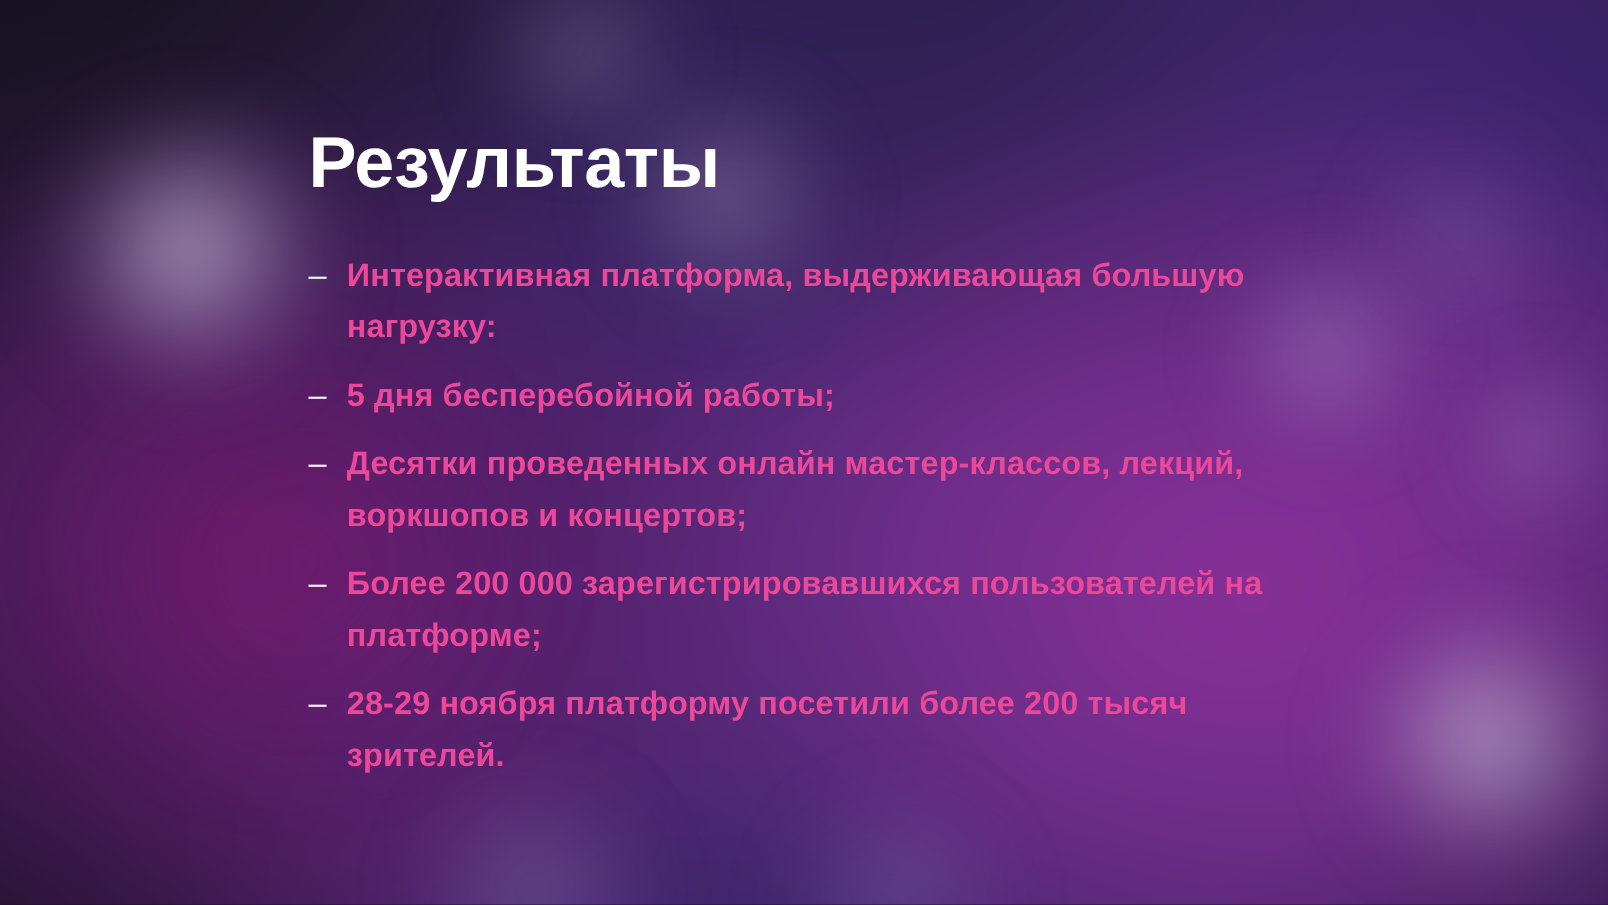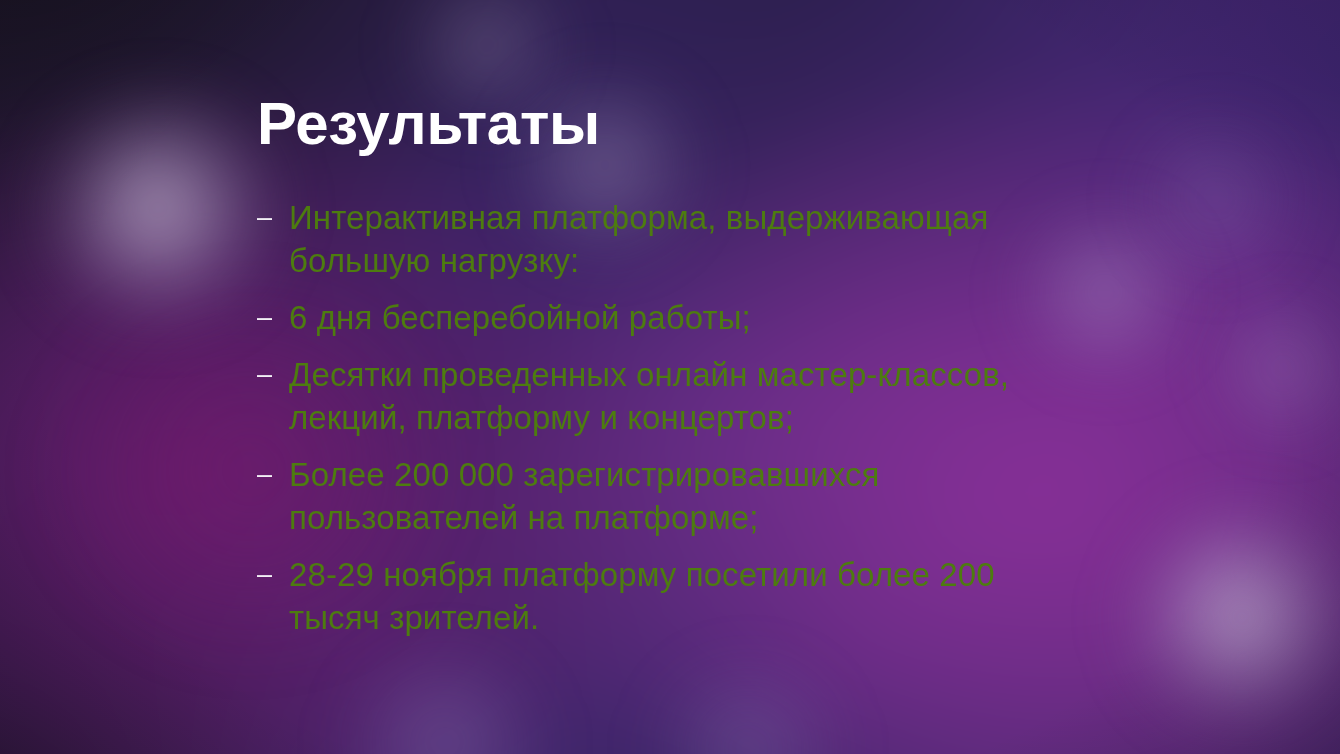--- a/index.html
+++ b/index.html
@@ -103,21 +103,21 @@
     inset: 0;
     pointer-events: none;
     background:
       radial-gradient(1250px 900px at 50% 50%, rgba(0,0,0,0) 48%, rgba(10,6,16,0.42) 100%);
   }
 
   
   .content {
     position: absolute;
     left: 257px;
-    top: 92px;
+    top: 104px;
     width: 840px;
     z-index: 5;
   }
 
   .slide-title {
     font-size: 60px;
     font-weight: 700;
     line-height: 1.06;
     letter-spacing: -0.3px;
     color: #ffffff;
@@ -140,24 +140,24 @@
     flex: 0 0 auto;
     width: 32px;
     font-size: 27px;
     line-height: 43px;
     color: #f2f0f5;
     font-weight: 400;
   }
 
   .bullet-text {
     flex: 1 1 auto;
-    font-size: 33px;
+    font-size: 27px;
     line-height: 43px;
-    color: #4d7c0f;
-    font-weight: 400;
+    color: #ec4899;
+    font-weight: 700;
     letter-spacing: 0.1px;
     max-width: 775px;
   }
 </style>
 </head>
 <body>
 
 <div class="slide">
 
   <div class="bg-layer bg-base"></div>
@@ -179,26 +179,26 @@
 
     <ul class="bullet-list">
 
       <li class="bullet-item">
         <span class="bullet-dash">–</span>
         <span class="bullet-text">Интерактивная платформа, выдерживающая большую нагрузку:</span>
       </li>
 
       <li class="bullet-item">
         <span class="bullet-dash">–</span>
-        <span class="bullet-text">6 дня бесперебойной работы;</span>
-      </li>
-
-      <li class="bullet-item">
-        <span class="bullet-dash">–</span>
-        <span class="bullet-text">Десятки проведенных онлайн мастер-классов, лекций, платформу и концертов;</span>
+        <span class="bullet-text">5 дня бесперебойной работы;</span>
+      </li>
+
+      <li class="bullet-item">
+        <span class="bullet-dash">–</span>
+        <span class="bullet-text">Десятки проведенных онлайн мастер-классов, лекций, воркшопов и концертов;</span>
       </li>
 
       <li class="bullet-item">
         <span class="bullet-dash">–</span>
         <span class="bullet-text">Более 200 000 зарегистрировавшихся пользователей на платформе;</span>
       </li>
 
       <li class="bullet-item">
         <span class="bullet-dash">–</span>
         <span class="bullet-text">28-29 ноября платформу посетили более 200 тысяч зрителей.</span>

